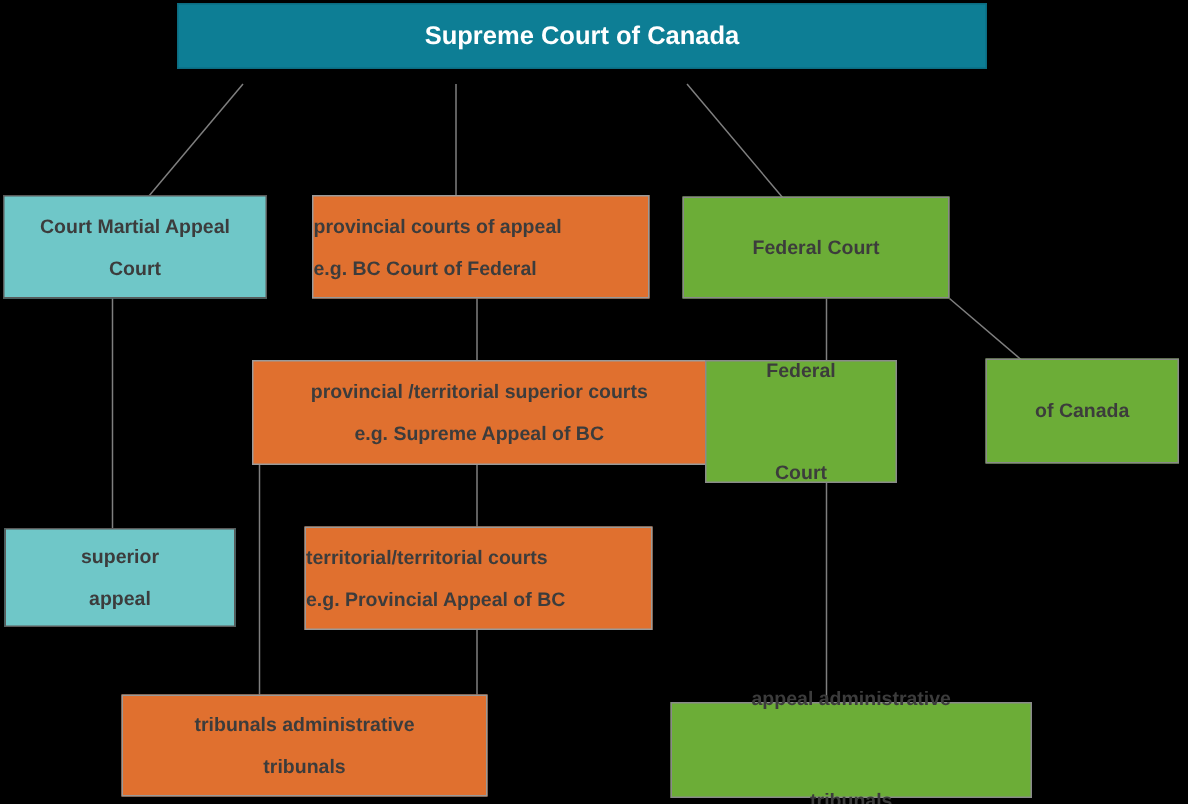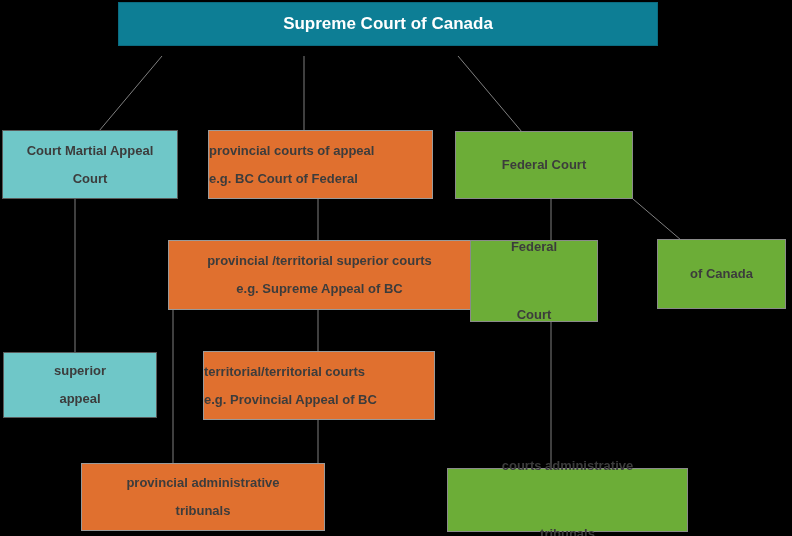--- a/index.html
+++ b/index.html
@@ -121,22 +121,22 @@
     <span>superior</span>
     <span>appeal</span>
   </div>
 
   <div id="n-ptc" class="node orange align-left">
     <span>territorial/territorial courts</span>
     <span>e.g. Provincial Appeal of BC</span>
   </div>
 
   <div id="n-pat" class="node orange">
-    <span>provincial administrative</span>
+    <span>tribunals administrative</span>
     <span>tribunals</span>
   </div>
 
   <div id="n-fat" class="node green">
-    <span>courts administrative</span>
+    <span>appeal administrative</span>
     <span>tribunals</span>
   </div>
 
 </div>
 
 </body></html>

